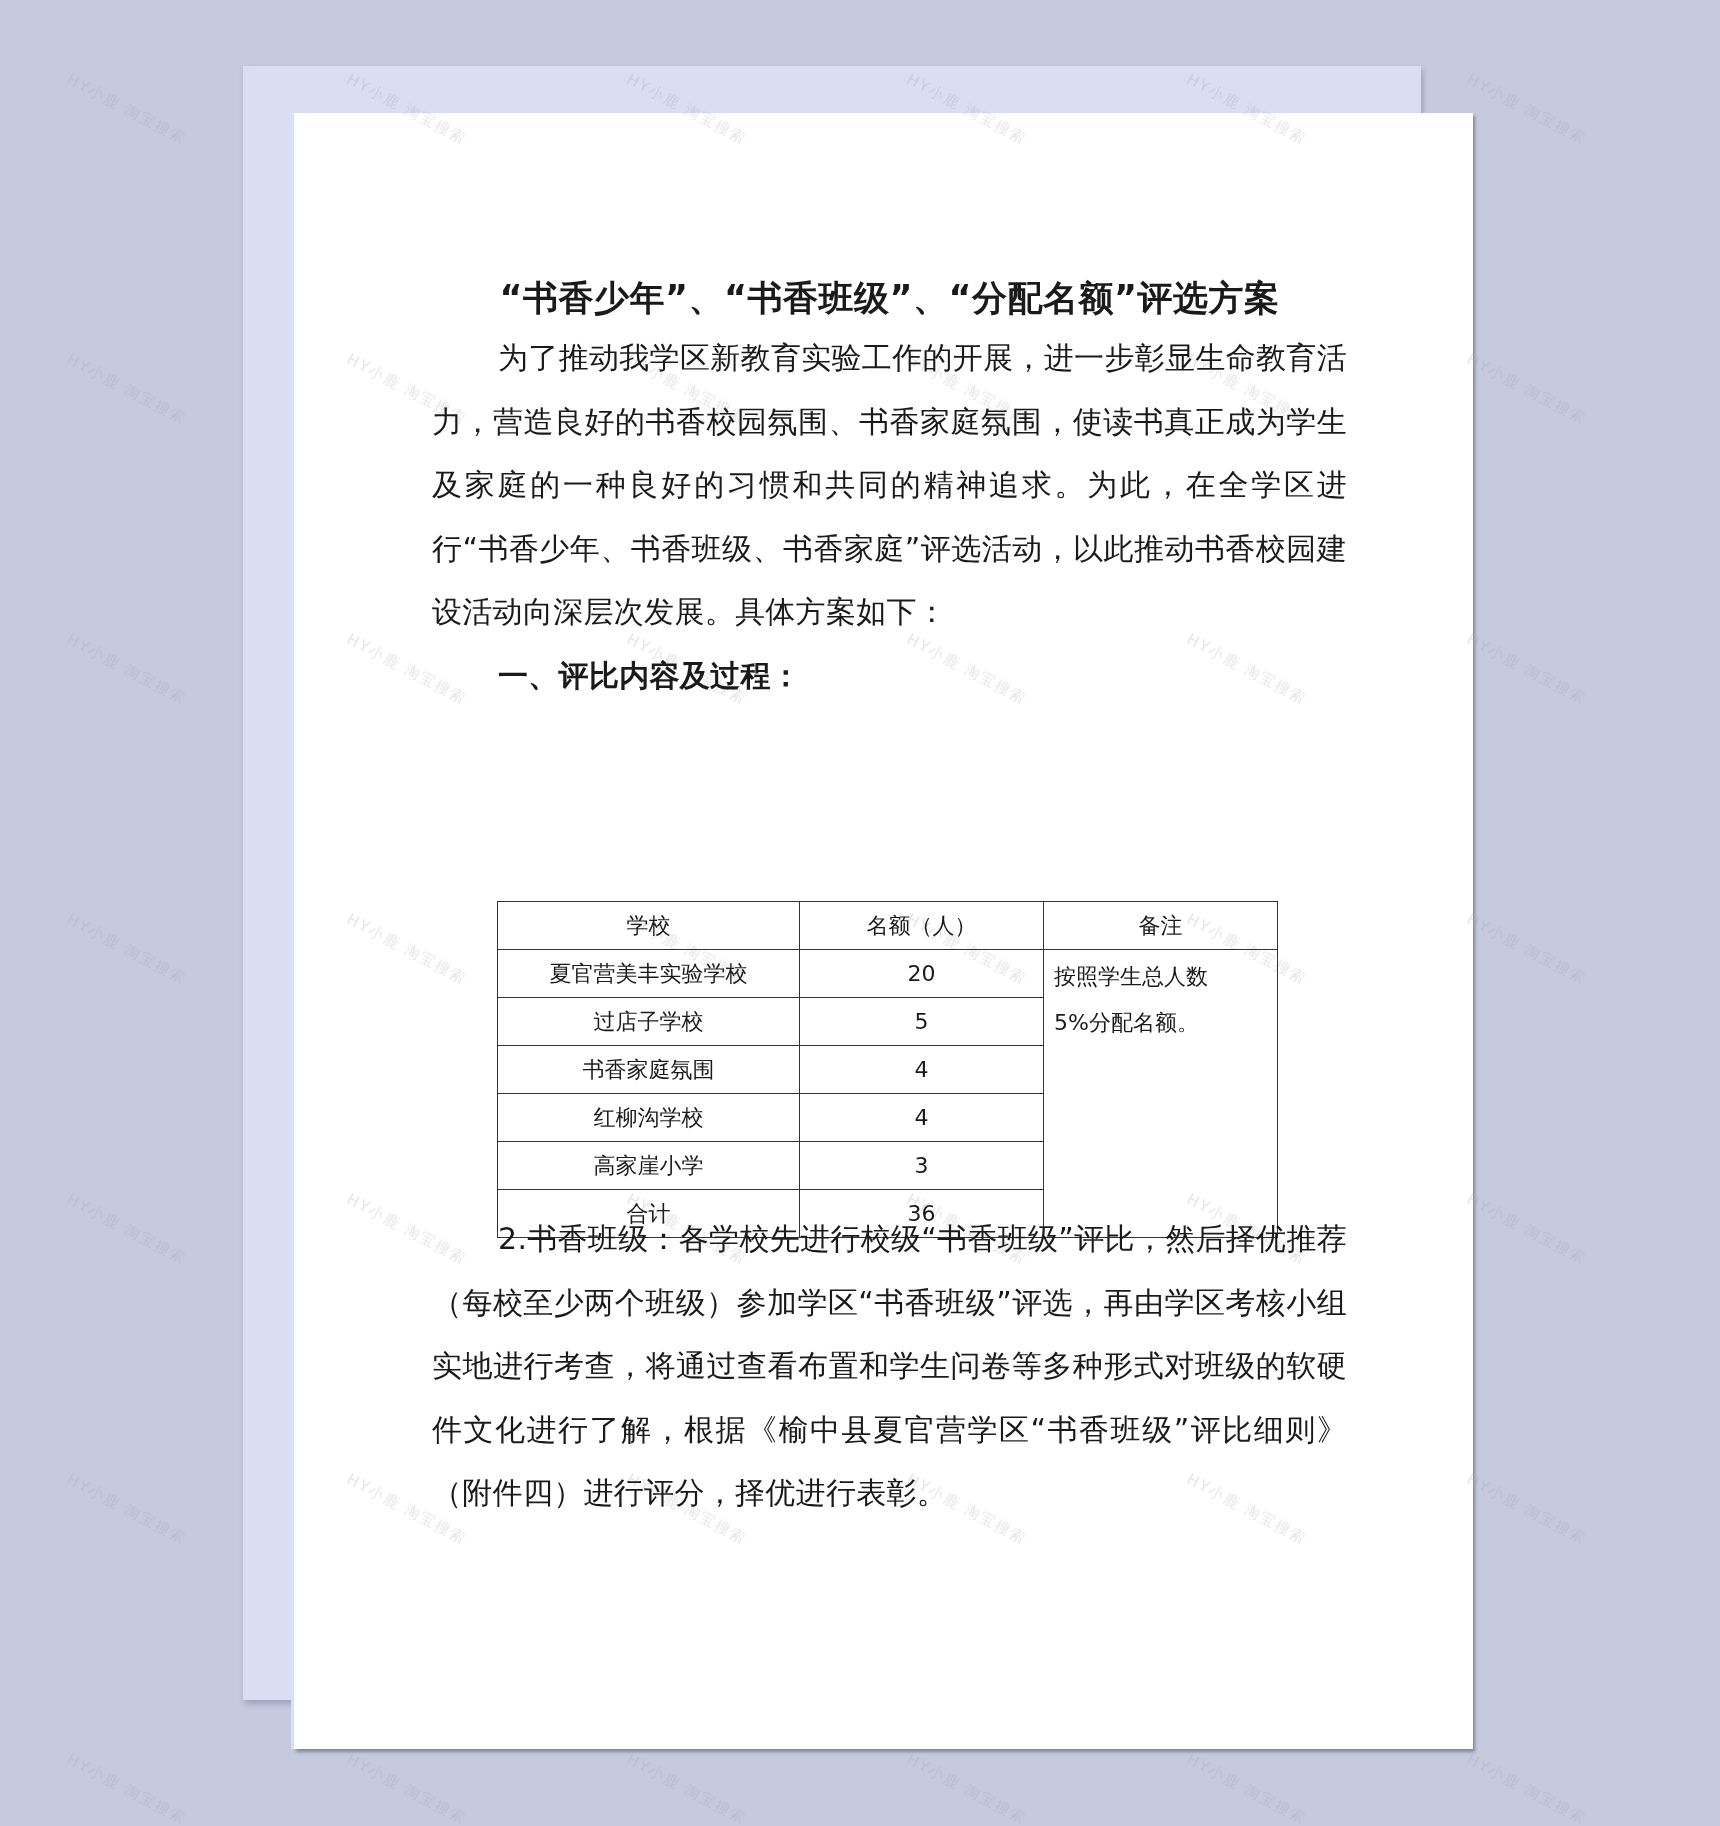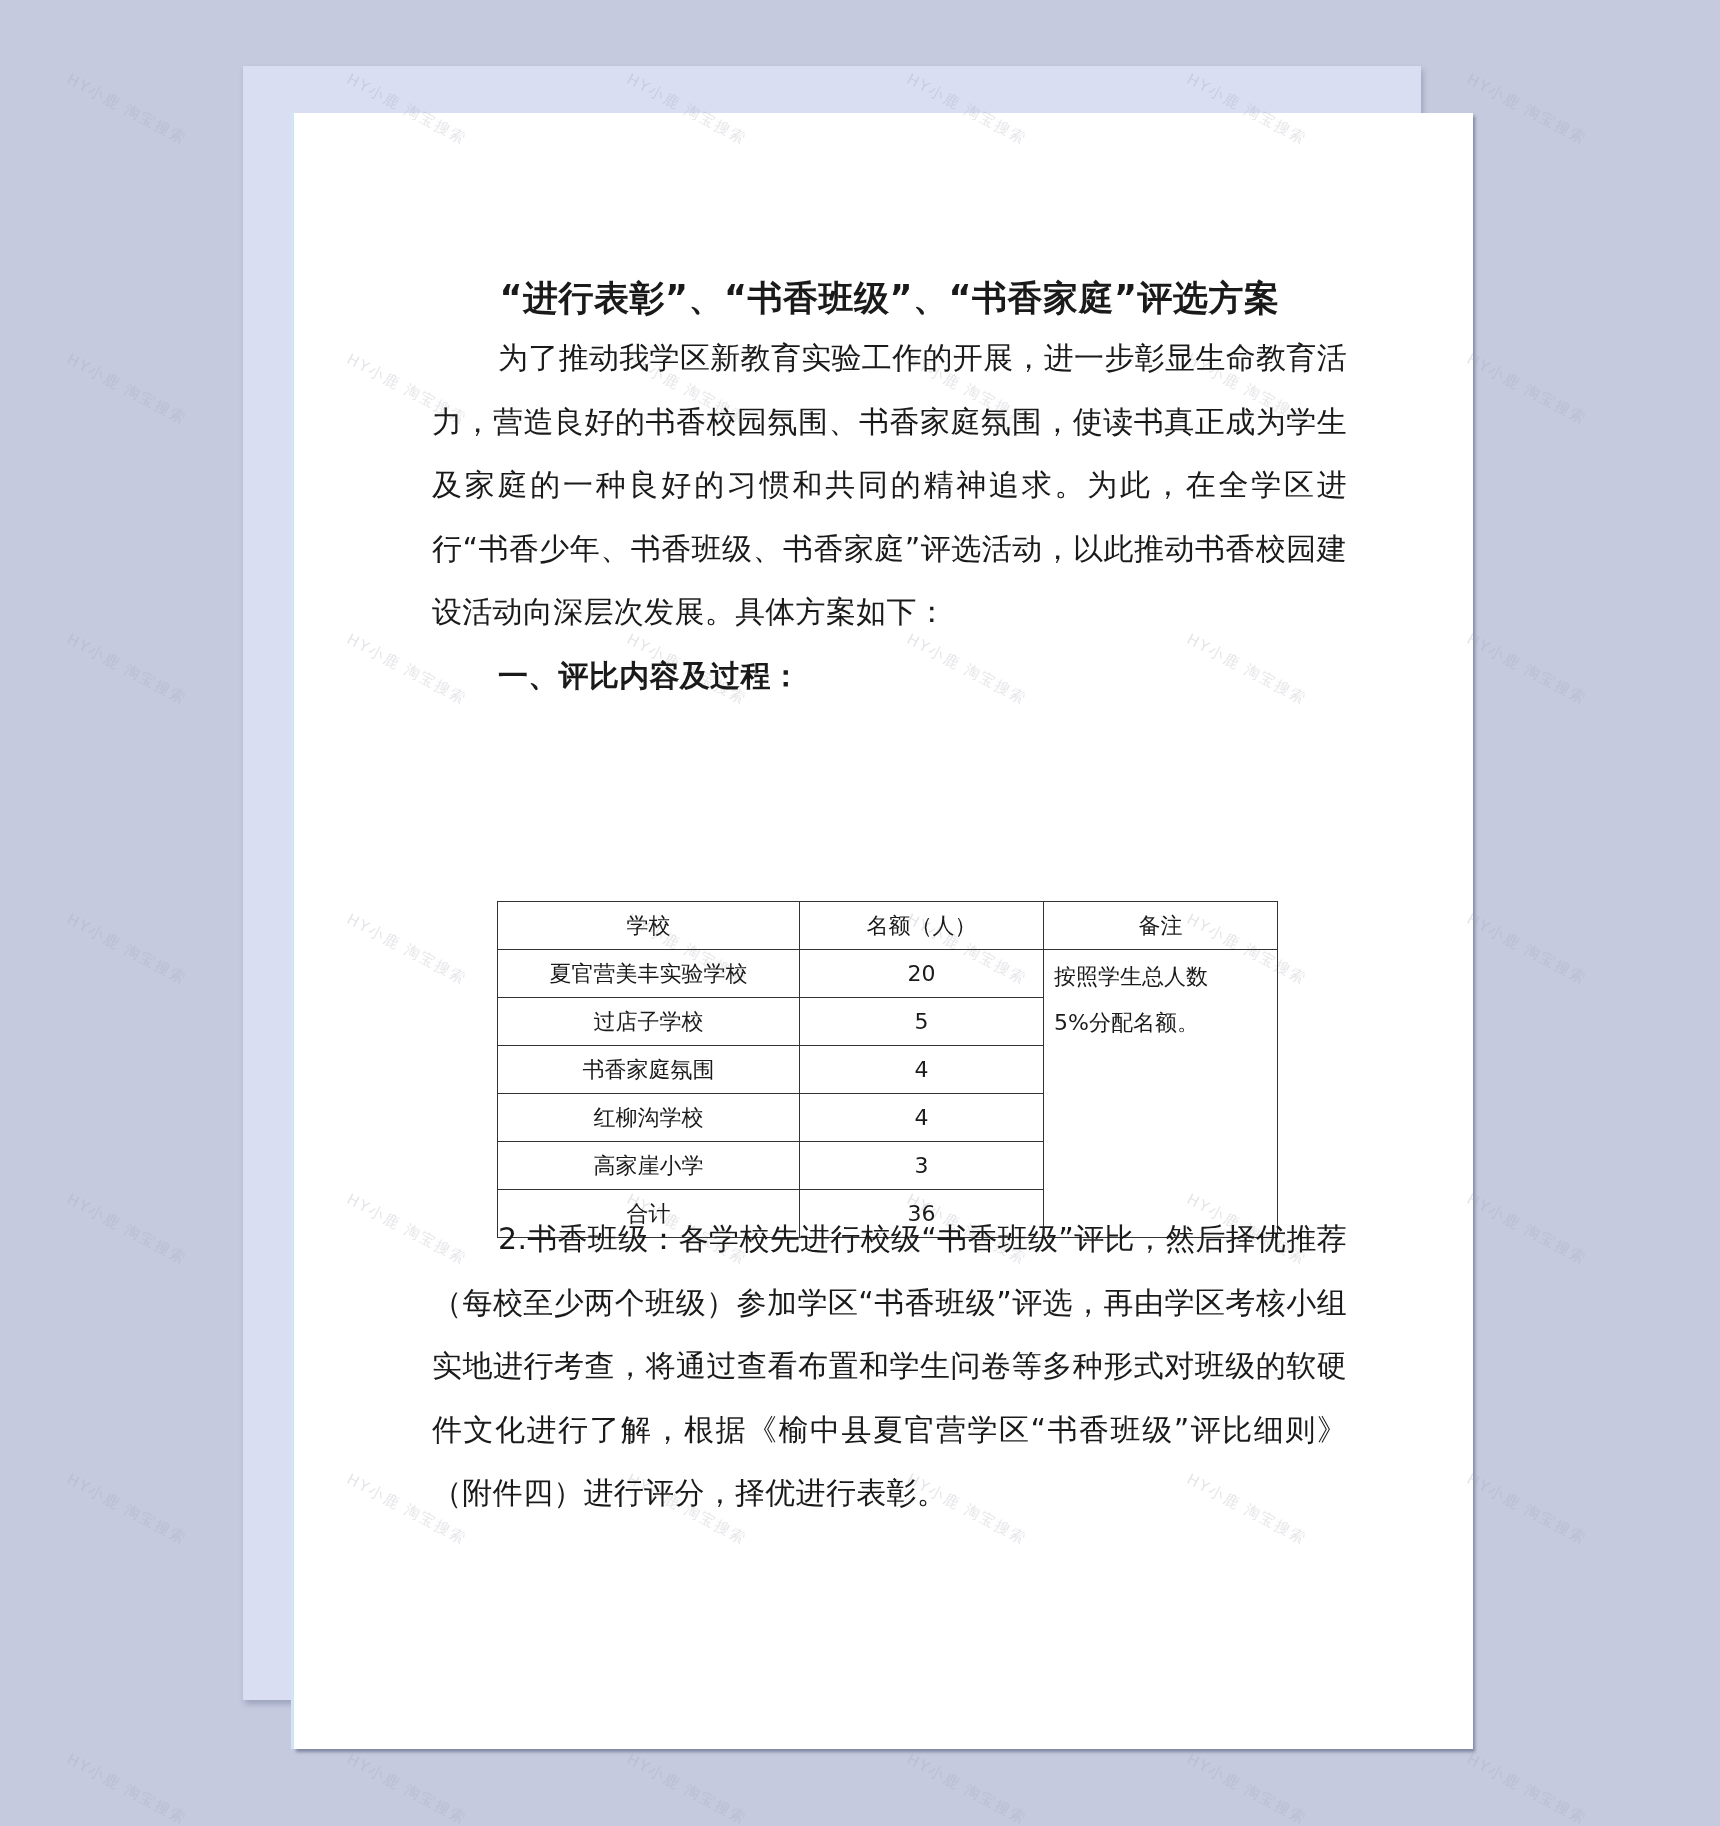--- a/index.html
+++ b/index.html
@@ -95,21 +95,21 @@
     <div class="watermark" style="left: 1460px; top: 1500px;">HY小鹿 淘宝搜索</div>
     <div class="watermark" style="left: 60px; top: 1780px;">HY小鹿 淘宝搜索</div>
     <div class="watermark" style="left: 340px; top: 1780px;">HY小鹿 淘宝搜索</div>
     <div class="watermark" style="left: 620px; top: 1780px;">HY小鹿 淘宝搜索</div>
     <div class="watermark" style="left: 900px; top: 1780px;">HY小鹿 淘宝搜索</div>
     <div class="watermark" style="left: 1180px; top: 1780px;">HY小鹿 淘宝搜索</div>
     <div class="watermark" style="left: 1460px; top: 1780px;">HY小鹿 淘宝搜索</div>
   </div>
 
 <div class="content">
-  <h1 class="doc-title">“进行表彰”、“书香班级”、“书香家庭”评选方案</h1>
+  <h1 class="doc-title">“书香少年”、“书香班级”、“分配名额”评选方案</h1>
   <p class="para indent">为了推动我学区新教育实验工作的开展，进一步彰显生命教育活力，营造良好的书香校园氛围、书香家庭氛围，使读书真正成为学生及家庭的一种良好的习惯和共同的精神追求。为此，在全学区进行“书香少年、书香班级、书香家庭”评选活动，以此推动书香校园建设活动向深层次发展。具体方案如下：</p>
   <p class="para indent heading">一、评比内容及过程：</p>
 </div>
 
 <table class="quota">
   <colgroup>
       <col style="width:302px">
       <col style="width:244px">
       <col style="width:234px">
     </colgroup>

